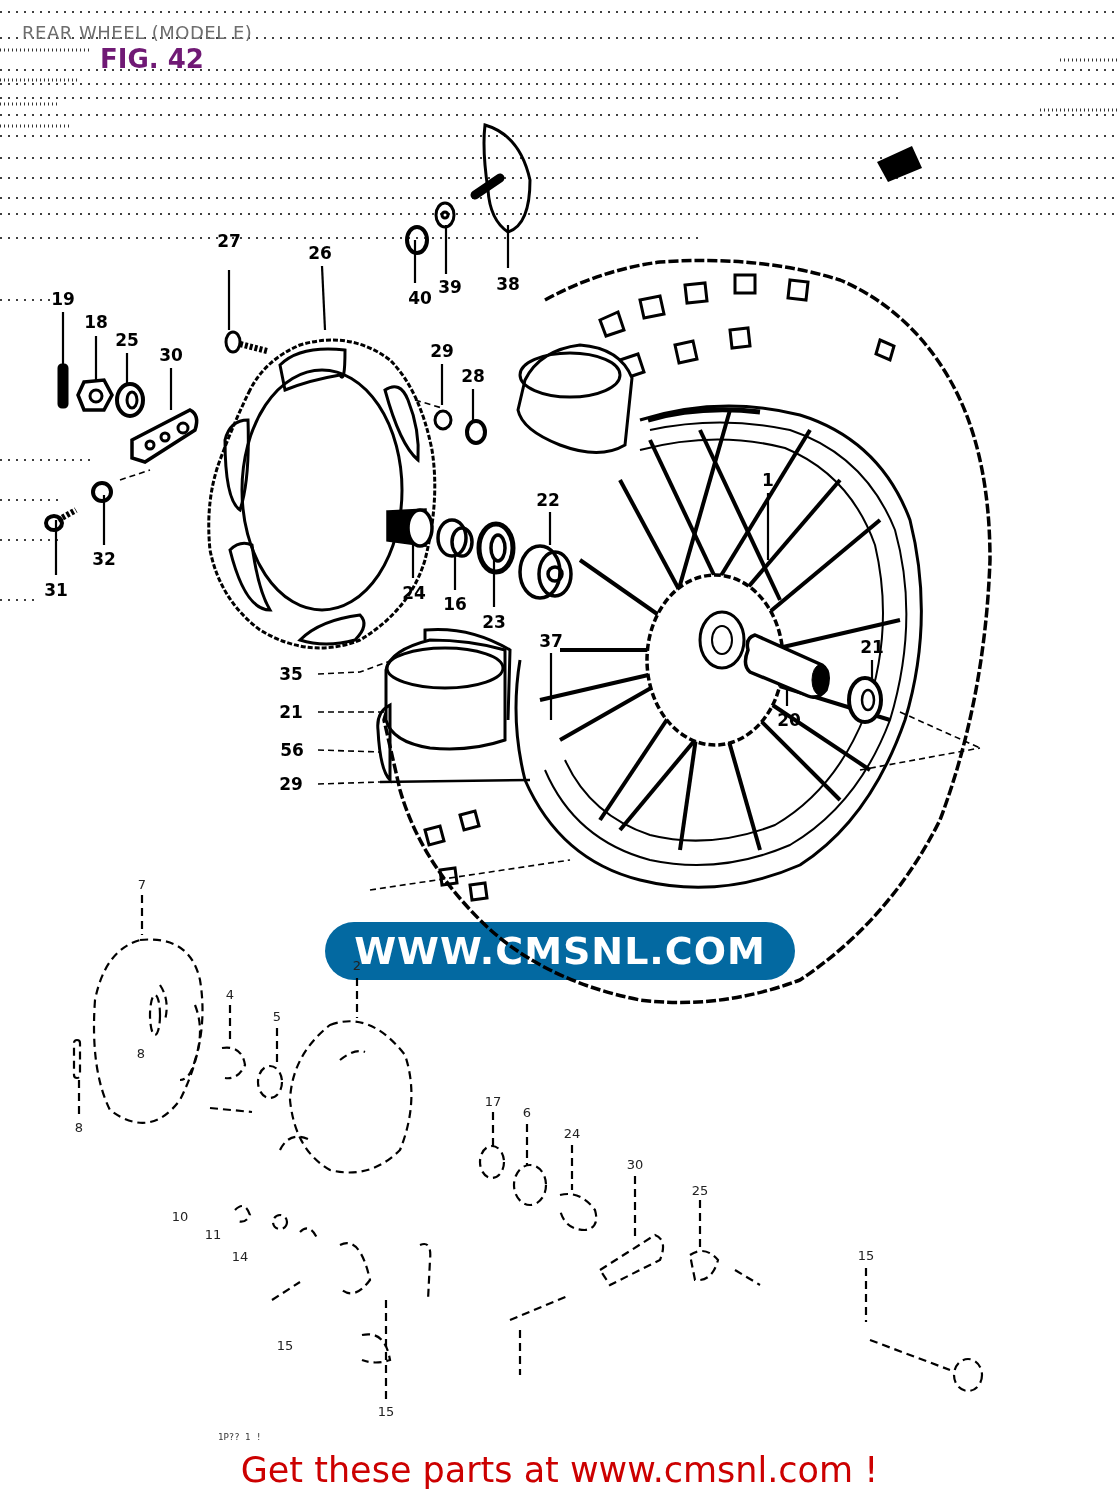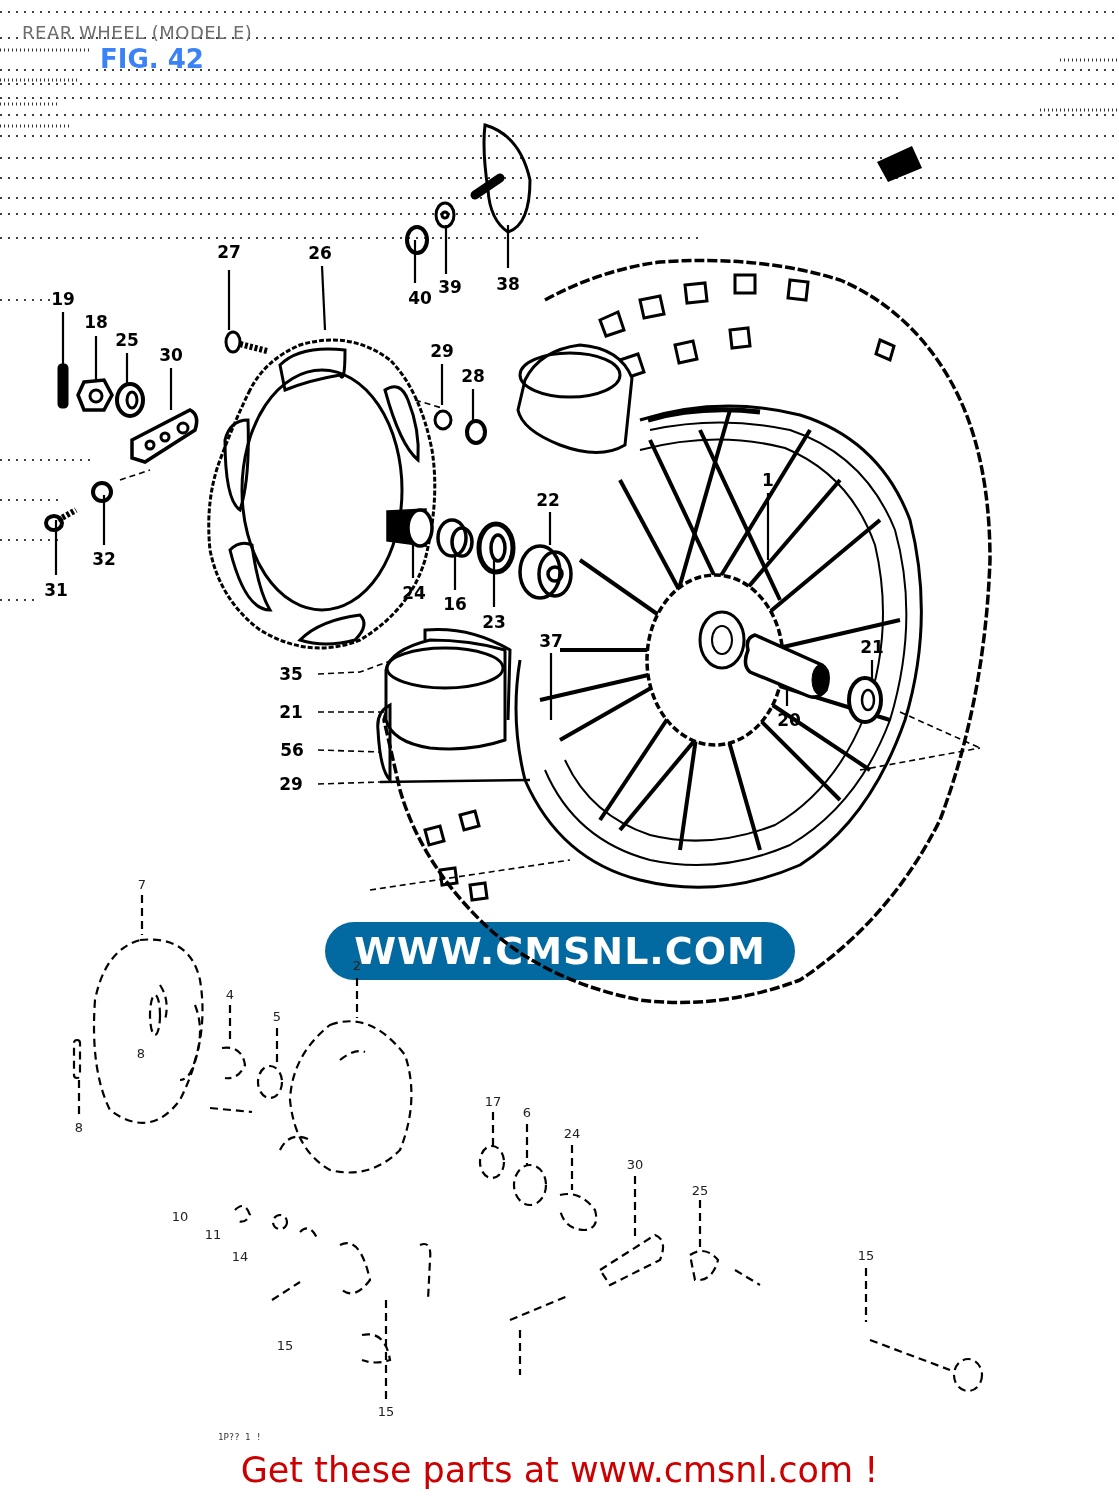--- a/index.html
+++ b/index.html
@@ -1,19 +1,19 @@
 <!DOCTYPE html>
 <html><head>
 <meta charset="utf-8">
 <style>
   html, body { margin: 0; padding: 0; background: #ffffff; }
   body { width: 1119px; height: 1500px; position: relative; overflow: hidden; font-family: "DejaVu Sans", sans-serif; }
   #stage { position: absolute; left: 0; top: 0; width: 1119px; height: 1500px; }
   .page-title { position: absolute; left: 22px; top: 22px; font-family: "DejaVu Sans", sans-serif; font-size: 18px; color: #6e6e6e; letter-spacing: 0.5px; z-index: 5; }
-  .fig-label { position: absolute; left: 100px; top: 44px; font-family: "DejaVu Sans", sans-serif; font-weight: bold; font-size: 26px; color: #3b82f6; z-index: 5; }
+  .fig-label { position: absolute; left: 100px; top: 44px; font-family: "DejaVu Sans", sans-serif; font-weight: bold; font-size: 26px; color: #701a75; z-index: 5; }
   .part-label { position: absolute; font-family: "DejaVu Sans", sans-serif; font-weight: bold; font-size: 17px; color: #000; transform: translate(-50%, -50%); z-index: 6; white-space: nowrap; cursor: pointer; }
   .part-label.faint { font-weight: normal; font-size: 13px; color: #222; }
   .watermark { position: absolute; left: 325px; top: 922px; width: 470px; height: 58px; border-radius: 30px; background: #0369a1; z-index: 1; display: flex; align-items: center; justify-content: center; }
   .watermark span { font-family: "DejaVu Sans", sans-serif; font-weight: bold; font-size: 38px; color: #ffffff; letter-spacing: 1px; }
   .footer-link { position: absolute; left: 0; width: 1119px; top: 1450px; text-align: center; font-family: "DejaVu Sans", sans-serif; font-size: 35px; color: #cc0000; z-index: 6; text-decoration: none; cursor: pointer; }
   .ref-code { position: absolute; left: 178px; top: 1432px; font-family: "DejaVu Sans Mono", monospace; font-size: 9px; color: #333; z-index: 6; margin-left: 40px; }
   svg.drawing { position: absolute; left: 0; top: 0; z-index: 3; }
 </style>
 </head>
 <body>
@@ -266,21 +266,21 @@
   <div class="part-label" style="left:455px;top:604px">16</div>
   <div class="part-label" style="left:96px;top:322px">18</div>
   <div class="part-label" style="left:63px;top:299px">19</div>
   <div class="part-label" style="left:789px;top:720px">20</div>
   <div class="part-label" style="left:872px;top:647px">21</div>
   <div class="part-label" style="left:548px;top:500px">22</div>
   <div class="part-label" style="left:494px;top:622px">23</div>
   <div class="part-label" style="left:414px;top:593px">24</div>
   <div class="part-label" style="left:127px;top:340px">25</div>
   <div class="part-label" style="left:320px;top:253px">26</div>
-  <div class="part-label" style="left:229px;top:252px">27</div>
+  <div class="part-label" style="left:229px;top:241px">27</div>
   <div class="part-label" style="left:473px;top:376px">28</div>
   <div class="part-label" style="left:442px;top:351px">29</div>
   <div class="part-label" style="left:171px;top:355px">30</div>
   <div class="part-label" style="left:56px;top:590px">31</div>
   <div class="part-label" style="left:104px;top:559px">32</div>
   <div class="part-label" style="left:292px;top:750px">56</div>
   <div class="part-label" style="left:291px;top:712px">21</div>
   <div class="part-label" style="left:291px;top:674px">35</div>
   <div class="part-label" style="left:291px;top:784px">29</div>
   <div class="part-label" style="left:551px;top:641px">37</div>

